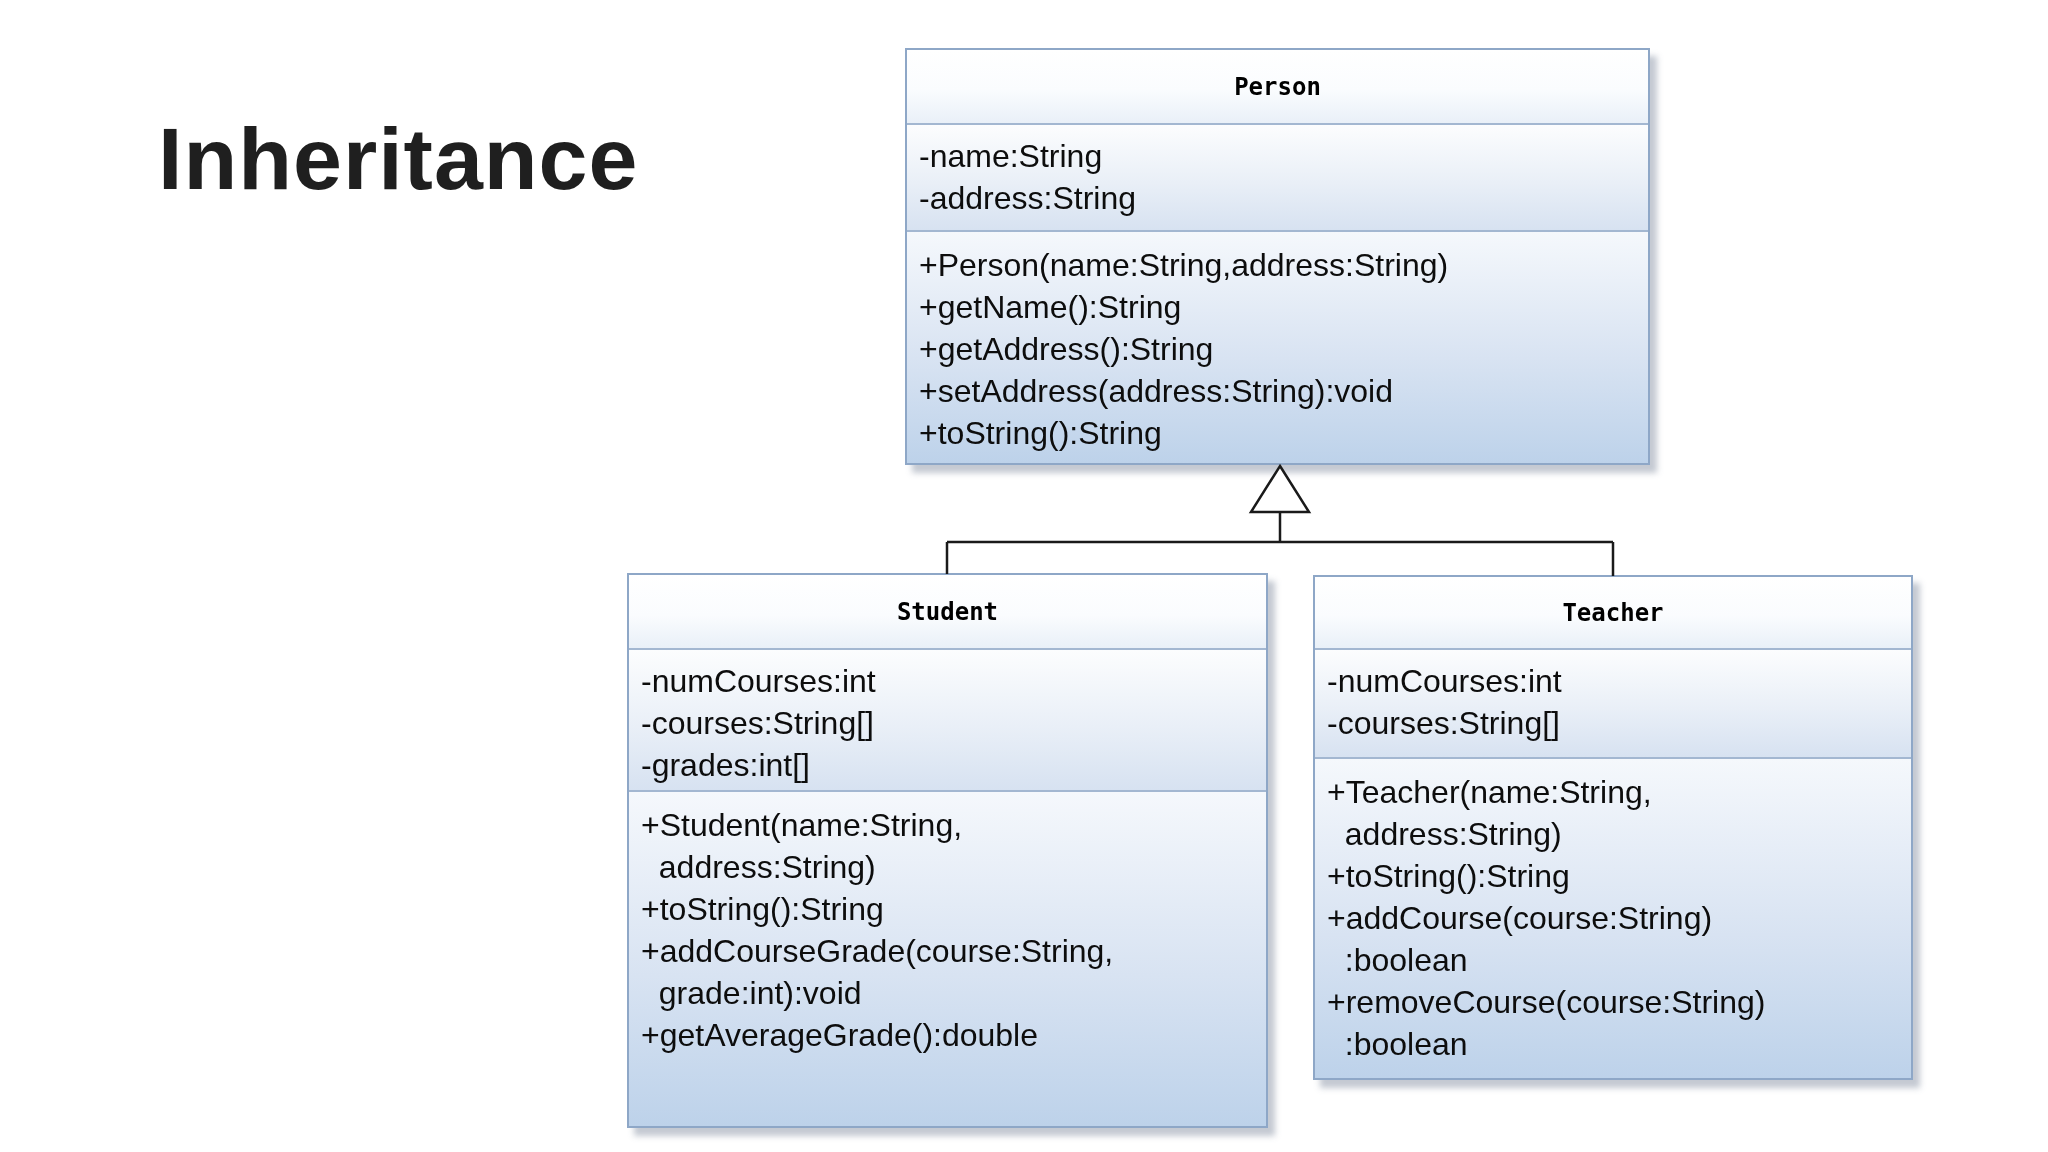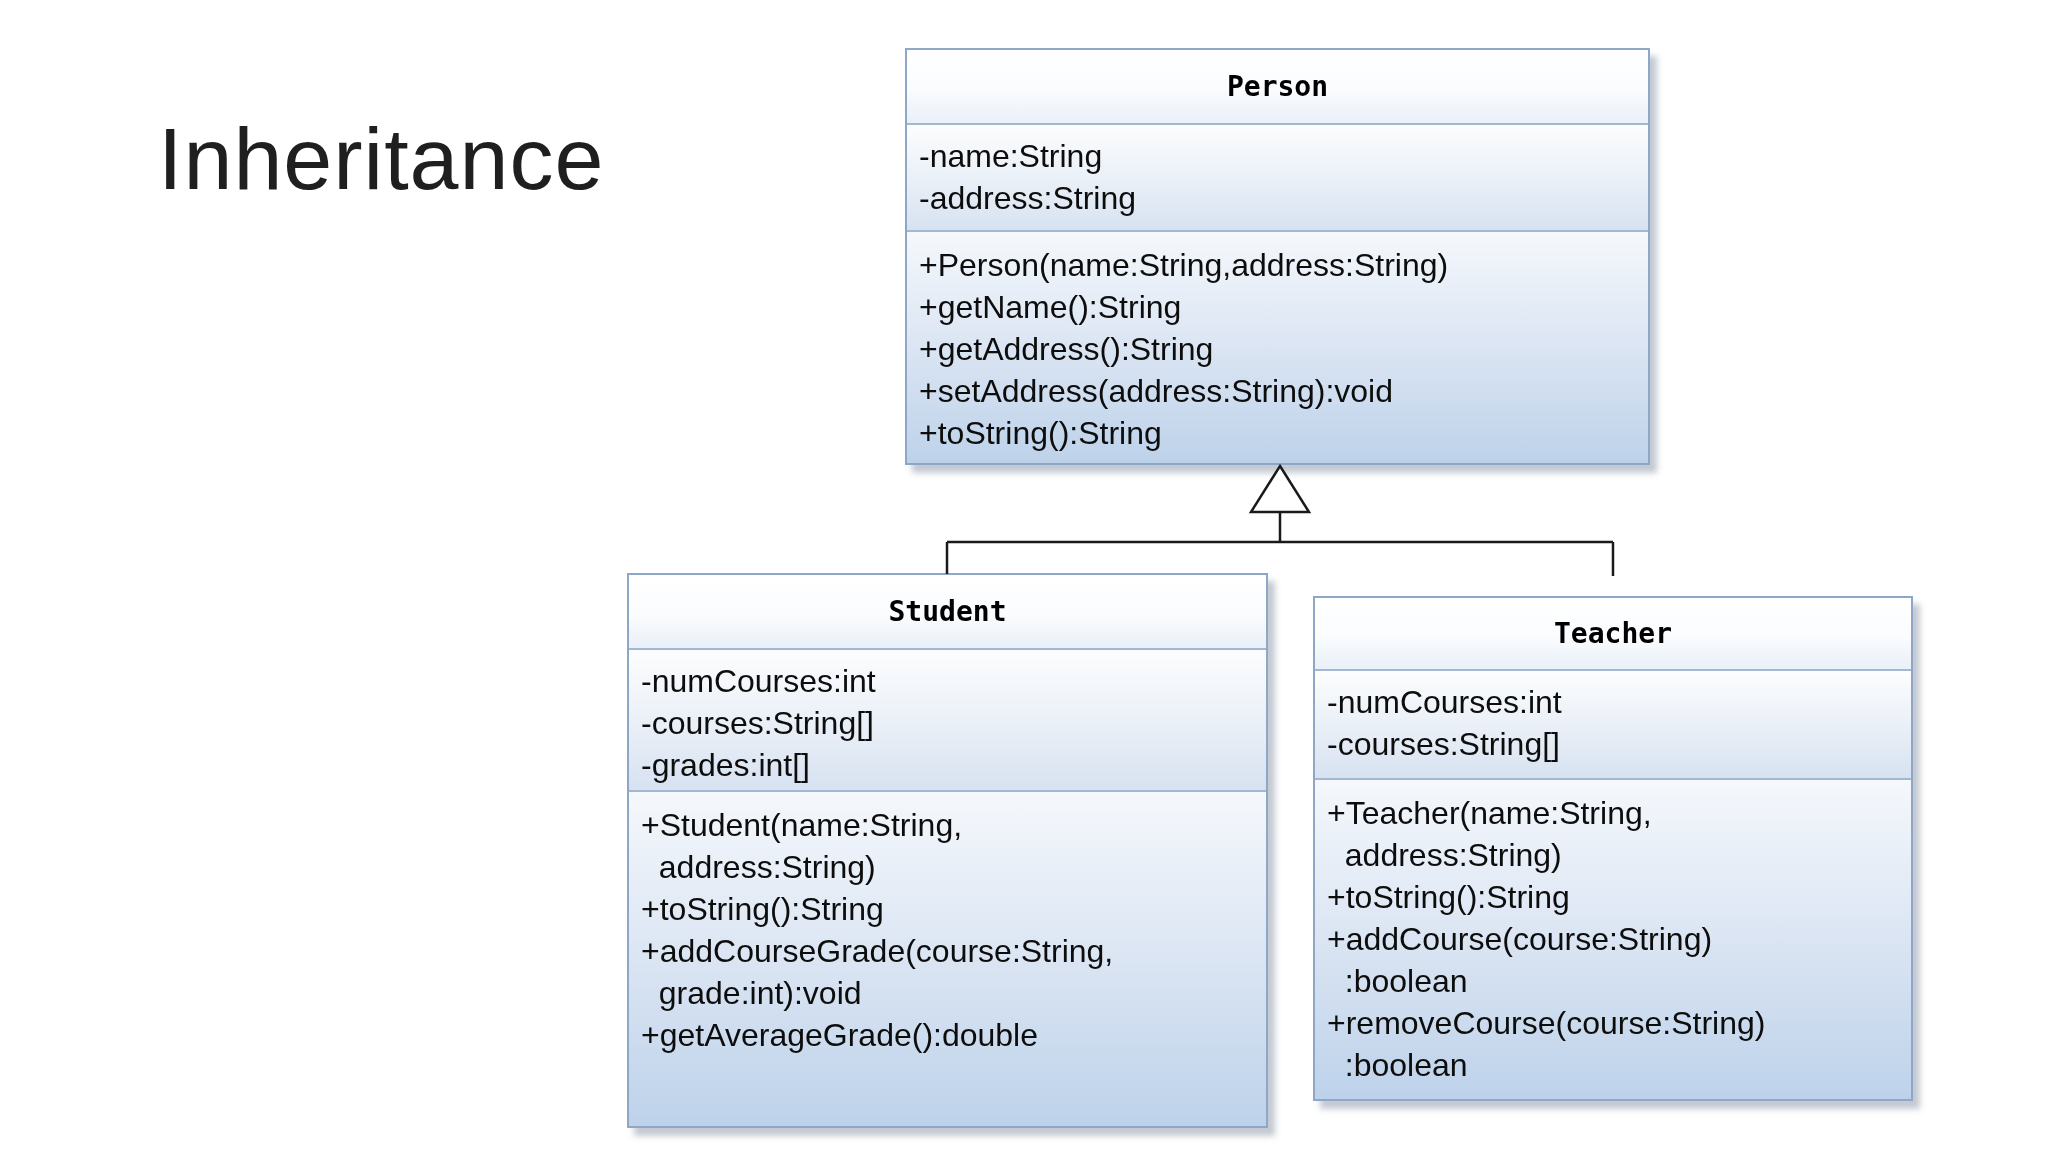--- a/index.html
+++ b/index.html
@@ -7,40 +7,40 @@
     position:relative;
     width:2048px;height:1152px;
     background:#ffffff;
     overflow:hidden;
     font-family:"Liberation Sans",sans-serif;
   }
   #slide-title{
     position:absolute;
     left:158px;top:108px;
     font-size:88px;
-    font-weight:400;
+    font-weight:700;
     letter-spacing:1px;
     color:#1f1f1f;
     font-family:"Liberation Sans",sans-serif;
   }
   .class-box{
     position:absolute;
     box-sizing:border-box;
     border:2px solid #8ea7c7;
     background:#ffffff;
     box-shadow:7px 8px 6px rgba(125,135,155,0.45), inset 0 0 0 2px rgba(255,255,255,0.65);
     display:flex;
     flex-direction:column;
   }
   .cmp{box-sizing:border-box;}
   .cmp-title{
     display:flex;align-items:center;justify-content:center;
     font-family:"DejaVu Sans Mono","Liberation Mono",monospace;
     font-weight:bold;
-    font-size:28px;
+    font-size:24px;
     color:#000000;
     border-bottom:2px solid #a3b7d1;
     background:linear-gradient(180deg,#ffffff 0%,#fafcfe 55%,#e9f0f8 100%);
   }
   .cmp-attrs{
     border-bottom:2px solid #a3b7d1;
     background:linear-gradient(180deg,#fcfdfe 0%,#e9eff7 55%,#d7e2f1 100%);
     padding:10px 8px 0 12px;
   }
   .cmp-methods{
@@ -55,21 +55,21 @@
     white-space:pre;
     color:#0d0d0d;
   }
   
   #class-person {left:905px; top:48px;  width:745px; height:417px;}
   #class-person  .cmp-title{flex:0 0 75px;}
   #class-person  .cmp-attrs{flex:0 0 107px;}
   #class-student{left:627px; top:573px; width:641px; height:555px;}
   #class-student .cmp-title{flex:0 0 75px;}
   #class-student .cmp-attrs{flex:0 0 142px;}
-  #class-teacher{left:1313px;top:575px; width:600px; height:505px;margin-top:21px;}
+  #class-teacher{left:1313px;top:575px; width:600px; height:505px;}
   #class-teacher .cmp-title{flex:0 0 73px;}
   #class-teacher .cmp-attrs{flex:0 0 109px;}
   #inheritance-connector{
     position:absolute;left:0;top:440px;
     pointer-events:none;
   }
 </style>
 </head>
 <body>
 

